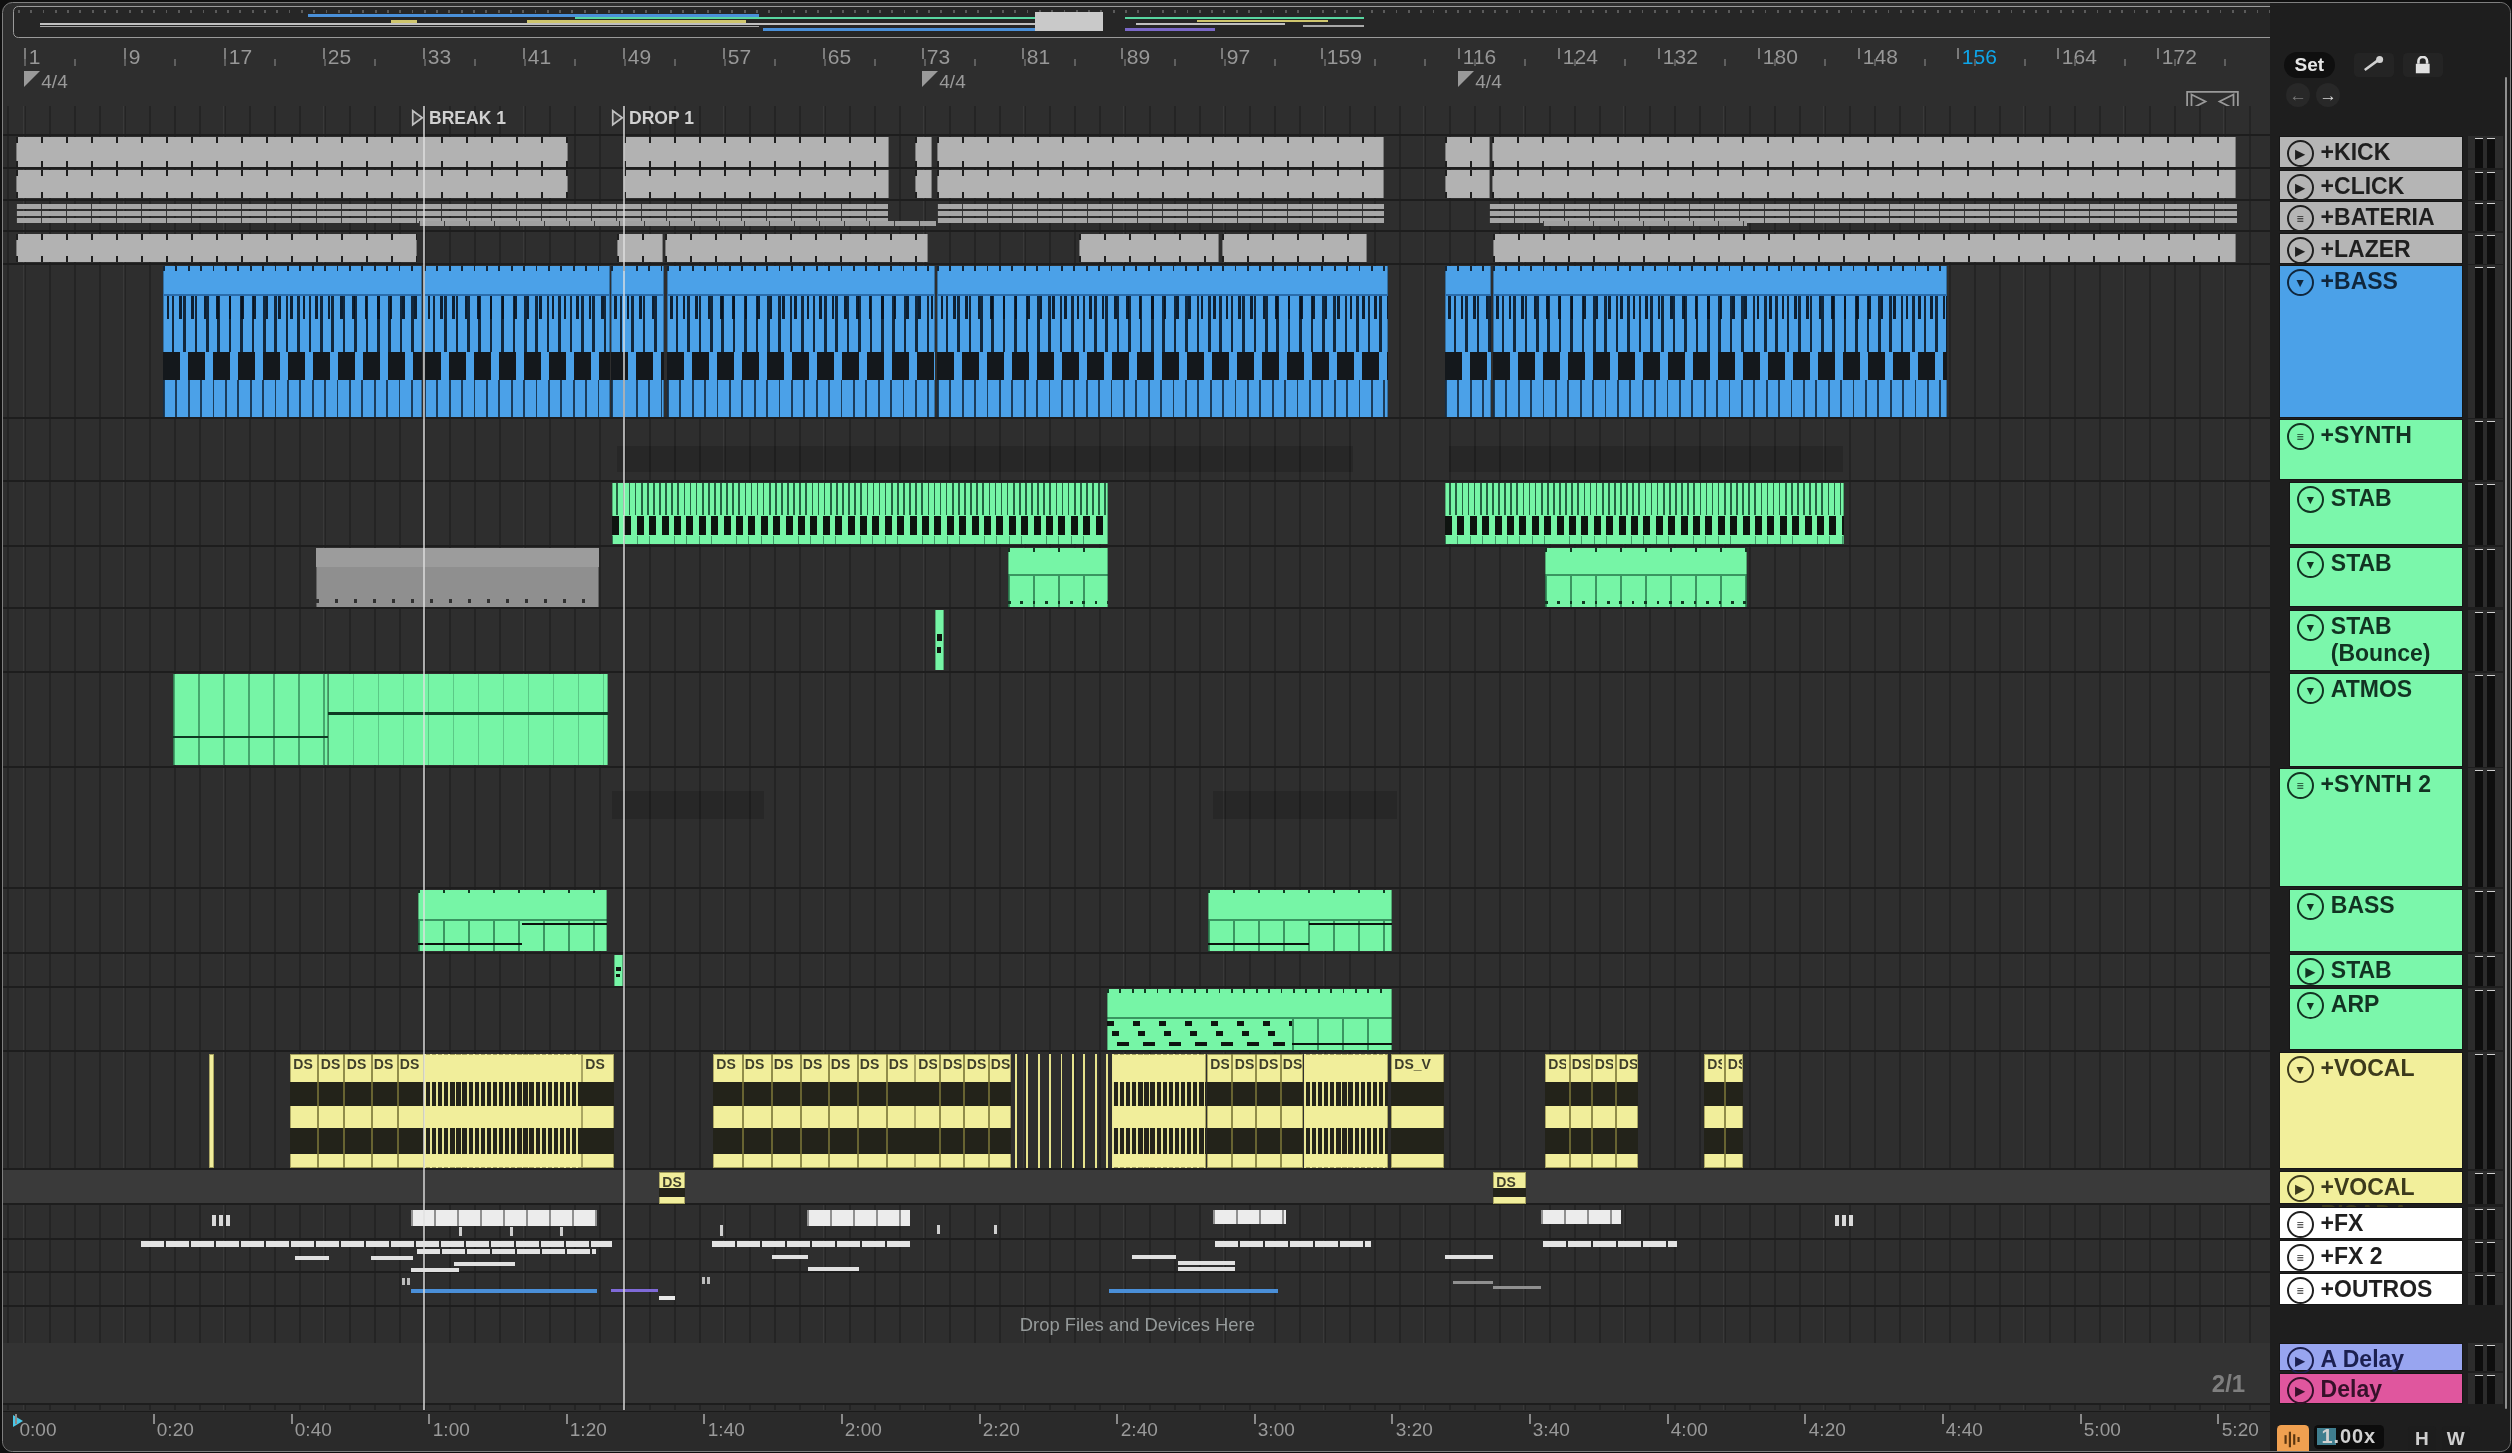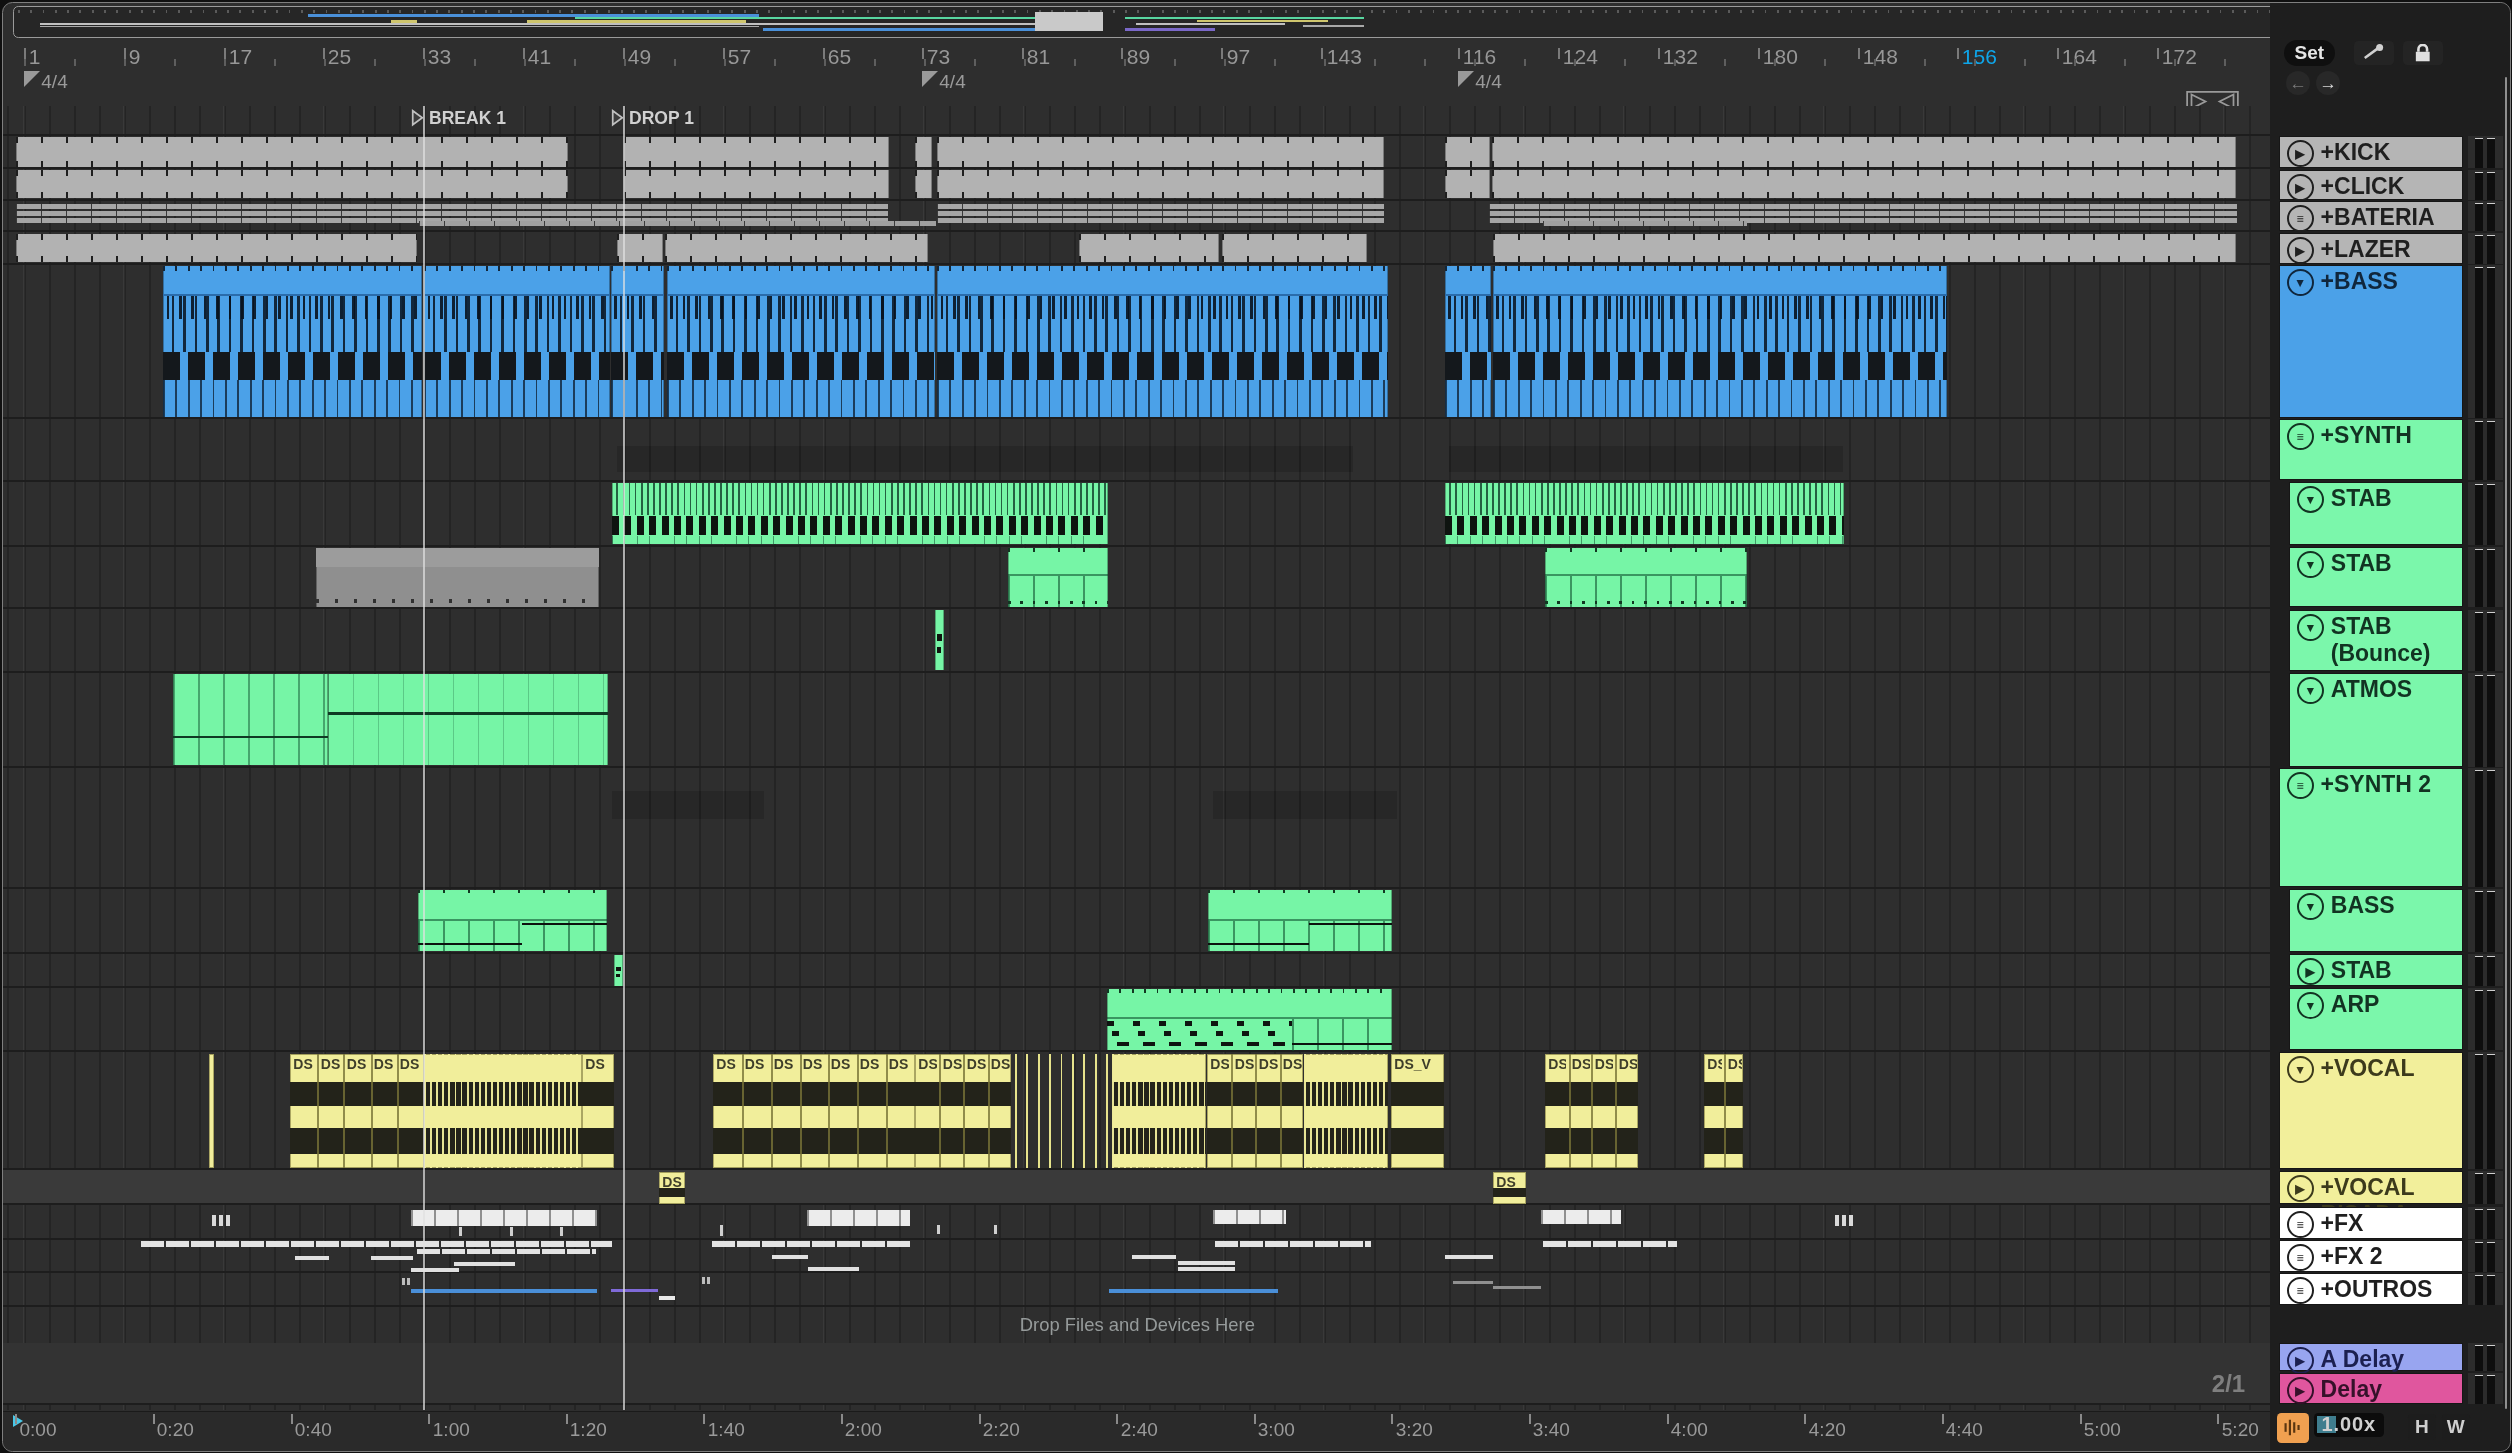--- a/index.html
+++ b/index.html
@@ -30,21 +30,21 @@
   #playtri{position:absolute;left:10.5px;top:3.5px;width:0;height:0;border-left:10.5px solid #49c8e8;
            border-top:6.1px solid transparent;border-bottom:6.1px solid transparent;}
   
   #panel{position:absolute;left:2267px;top:0;width:240px;height:1448px;background:#1e1e1e;}
   .thead{position:absolute;left:8.8px;box-sizing:border-box;border:1.8px solid #161616;
          display:flex;align-items:flex-start;padding:2.6px 0 0 7px;gap:7px;font-weight:bold;font-size:23px;color:#202020;}
   .thead .circ{flex:0 0 auto;width:23px;height:23px;border:2.2px solid #1d1d1d;border-radius:50%;
                display:flex;align-items:center;justify-content:center;font-size:12.3px;line-height:1;margin-top:0.9px;}
   .meter{position:absolute;left:198px;width:35px;background:#2c2c2c;display:flex;justify-content:center;gap:4.4px;padding-top:1.8px;box-sizing:border-box;}
   .meter i{display:block;width:8px;background:#0e0e0e;border-top:1.8px solid #cfcfcf;}
-  .btn{position:absolute;background:#242424;border-radius:4.4px;display:flex;align-items:center;justify-content:center;color:#d8d8d8;}
+  .btn{position:absolute;background:#242424;border-radius:4.4px;display:flex;align-items:center;justify-content:center;color:#d8d8d8;margin-top:12px;}
   #setbtn{border-radius:14px;background:#0f0f0f;font-size:19px;font-weight:bold;color:#e6e6e6;}
   .circbtn{border-radius:50%;background:#282828;font-size:17.5px;}
   #zoombox{background:#0c0c0c;color:#d0d0d0;font-size:20px;font-weight:bold;letter-spacing:0.9px;display:flex;align-items:center;justify-content:center;}
   #zoomchip{position:absolute;left:3.5px;top:3.5px;bottom:3.5px;width:19px;background:#3f7d8e;z-index:0;}
   #zoombox span{position:relative;z-index:1;}
   .squarebtn{background:#1d1d1d;color:#cfcfcf;font-size:19px;font-weight:bold;border-radius:3.5px;}
   #scrollbar{position:absolute;left:235px;top:74px;width:2.6px;height:1332px;background:#8f8f8f;border-radius:1.8px;}
   .dslbl{position:absolute;top:1.8px;color:#3e3e2a;font-size:14px;font-weight:bold;white-space:nowrap;overflow:hidden;}
 </style>
 </head>
@@ -93,21 +93,21 @@
         <div class="abs" style="left: 825px; top: 7px; color: rgb(151, 151, 151); font-size: 21px;">65</div>
         <div class="abs" style="left: 919px; top: 10.5px; width: 1.8px; height: 10.5px; background: rgb(122, 122, 122);"></div>
         <div class="abs" style="left: 924px; top: 7px; color: rgb(151, 151, 151); font-size: 21px;">73</div>
         <div class="abs" style="left: 1019px; top: 10.5px; width: 1.8px; height: 10.5px; background: rgb(122, 122, 122);"></div>
         <div class="abs" style="left: 1024px; top: 7px; color: rgb(151, 151, 151); font-size: 21px;">81</div>
         <div class="abs" style="left: 1118px; top: 10.5px; width: 1.8px; height: 10.5px; background: rgb(122, 122, 122);"></div>
         <div class="abs" style="left: 1124px; top: 7px; color: rgb(151, 151, 151); font-size: 21px;">89</div>
         <div class="abs" style="left: 1218px; top: 10.5px; width: 1.8px; height: 10.5px; background: rgb(122, 122, 122);"></div>
         <div class="abs" style="left: 1224px; top: 7px; color: rgb(151, 151, 151); font-size: 21px;">97</div>
         <div class="abs" style="left: 1318px; top: 10.5px; width: 1.8px; height: 10.5px; background: rgb(122, 122, 122);"></div>
-        <div class="abs" style="left: 1324px; top: 7px; color: rgb(151, 151, 151); font-size: 21px;">143</div>
+        <div class="abs" style="left: 1324px; top: 7px; color: rgb(151, 151, 151); font-size: 21px;">159</div>
         <div class="abs" style="left: 1455px; top: 10.5px; width: 1.8px; height: 10.5px; background: rgb(122, 122, 122);"></div>
         <div class="abs" style="left: 1460px; top: 7px; color: rgb(151, 151, 151); font-size: 21px;">116</div>
         <div class="abs" style="left: 1555px; top: 10.5px; width: 1.8px; height: 10.5px; background: rgb(122, 122, 122);"></div>
         <div class="abs" style="left: 1560px; top: 7px; color: rgb(151, 151, 151); font-size: 21px;">124</div>
         <div class="abs" style="left: 1655px; top: 10.5px; width: 1.8px; height: 10.5px; background: rgb(122, 122, 122);"></div>
         <div class="abs" style="left: 1660px; top: 7px; color: rgb(151, 151, 151); font-size: 21px;">132</div>
         <div class="abs" style="left: 1755px; top: 10.5px; width: 1.8px; height: 10.5px; background: rgb(122, 122, 122);"></div>
         <div class="abs" style="left: 1760px; top: 7px; color: rgb(151, 151, 151); font-size: 21px;">180</div>
         <div class="abs" style="left: 1855px; top: 10.5px; width: 1.8px; height: 10.5px; background: rgb(122, 122, 122);"></div>
         <div class="abs" style="left: 1860px; top: 7px; color: rgb(151, 151, 151); font-size: 21px;">148</div>

